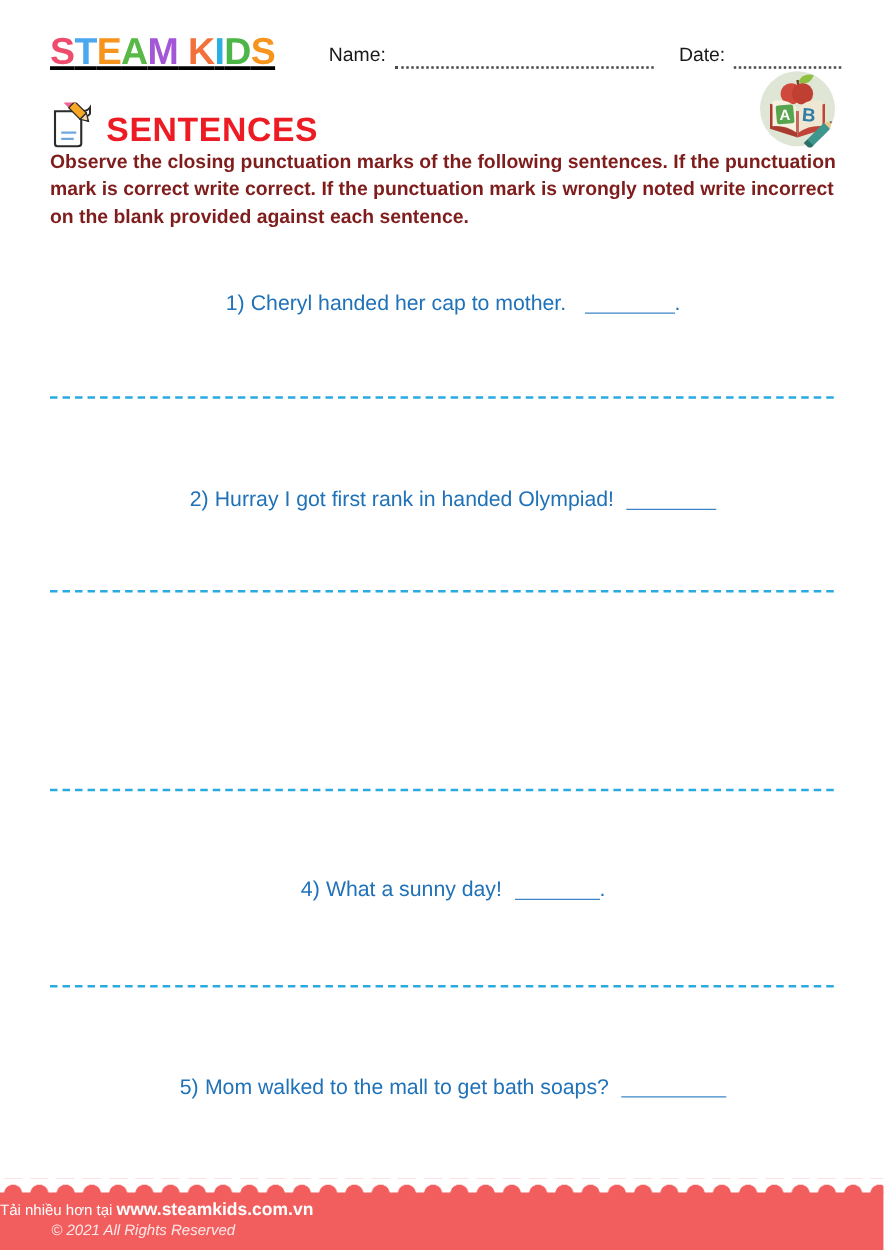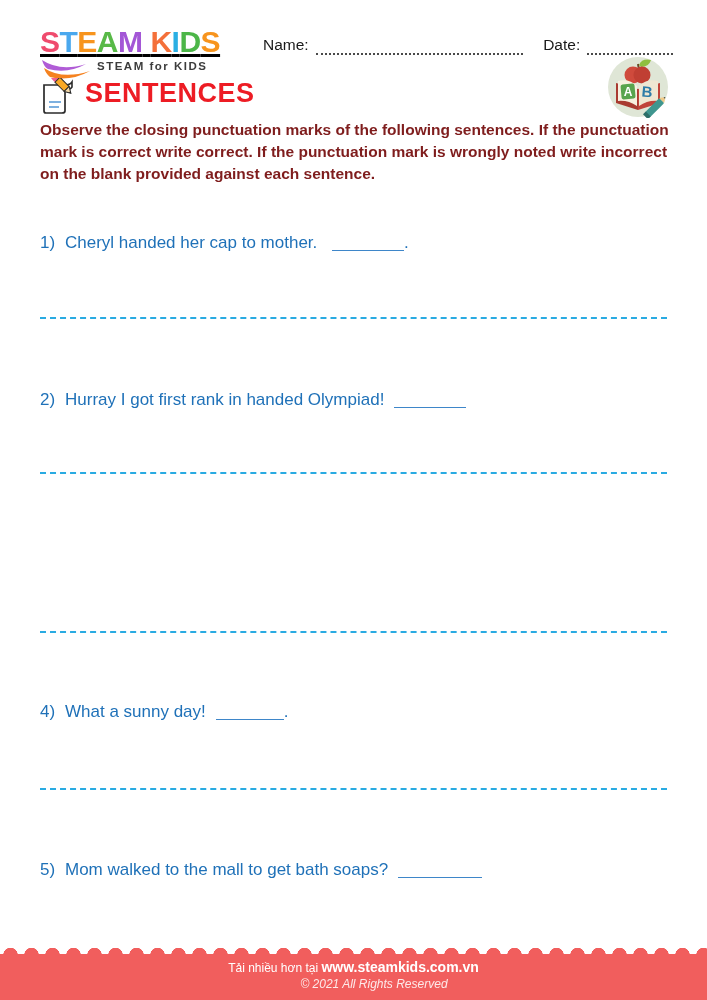--- a/index.html
+++ b/index.html
@@ -31,81 +31,74 @@
   .nd-line.name { width:266px; margin-left:7px; }
   .nd-line.date { width:110px; margin-left:7px; }
   .date-label { margin-left:20px; }
 
   
   .ab-icon { position:absolute; left:606px; top:56px; }
 
   
   .title-row {
     position:absolute; left:38px; top:78px; height:42px;
-    display:flex; align-items:flex-start;
+    display:flex; align-items:flex-end;
   }
   .title-icon { margin-right:9px; }
   .worksheet-title {
     font-size:27px; font-weight:800; color:#ed1c24; letter-spacing:0.5px;
   }
 
   
   .instructions {
     position:absolute; left:40px; top:119px; width:645px;
     font-size:15.5px; font-weight:700; color:#7f1d1d; line-height:1.42;
   }
 
   
   .sentence {
     position:absolute; left:40px; width:640px;
-    font-size:17px; color:#1f71b8; white-space:nowrap;
+    font-size:17px; color:#1f71b8; white-space:nowrap;text-align:center;
   }
   .s-num { display:inline-block; width:25px; }
   .s-text { }
   .blank {
     display:inline-block; height:4px;
     border-bottom:1.8px solid #3e86c9; vertical-align:-3px; margin-left:10px;
   }
   .s1 { top:233px; } .s2 { top:390px; } .s3 { top:546px; }
   .s4 { top:702px; } .s5 { top:860px; }
 
   .sep {
     position:absolute; left:40px; width:627px; height:0;
     border-top:2px dashed #29abe2;
   }
   .sep1 { top:317px; } .sep2 { top:472px; } .sep3 { top:631px; } .sep4 { top:788px; }
 
   
   .footer {
     position:absolute; left:0; bottom:0; width:707px; height:46px;
-    background:#f15e5d; text-align:center; color:#ffffff;
+    background:#f15e5d; color:#ffffff;
   }
   .footer-scallops {
     position:absolute; left:0; top:-11px; width:707px; height:12px;
     background-image:radial-gradient(circle at 50% 100%, #f15e5d 7px, rgba(241,94,93,0) 7.5px);
     background-size:21px 12px; background-repeat:repeat-x;
   }
   .footer-line1 { padding-top:5px; font-size:12px; }
   .footer-line1 b { font-size:14px; font-weight:700; }
   .footer-line2 { font-size:12px; font-style:italic; margin-top:2px; color:#fde9e9;padding-left:41px; }
 </style>
 </head>
 <body>
 
 <div class="page">
 
   <div class="logo">
     <div class="logo-wordmark"><span style="color: rgb(239, 75, 109);">S</span><span style="color: rgb(74, 168, 238);">T</span><span style="color: rgb(247, 148, 29);">E</span><span style="color: rgb(88, 185, 71);">A</span><span style="color: rgb(163, 86, 214);">M</span><span style="color: rgb(0, 0, 0); white-space: pre;"> </span><span style="color: rgb(244, 112, 58);">K</span><span style="color: rgb(43, 175, 227);">I</span><span style="color: rgb(76, 182, 72);">D</span><span style="color: rgb(247, 148, 29);">S</span></div>
-    <div class="logo-sub-row">
-      <svg class="logo-swoosh" width="58" height="24" viewBox="0 0 58 24">
-        <path d="M2 2 Q20 14 46 6 Q28 16 8 11 Q4 9 2 2 Z" fill="#b05cd6"></path>
-        <path d="M4 10 Q22 22 50 13 Q30 24 10 19 Q6 16 4 10 Z" fill="#f58220"></path>
-      </svg>
-      <span class="logo-subtitle">STEAM for KIDS</span>
-    </div>
   </div>
 
   <div class="name-date-row">
     <span class="nd-label">Name:</span>
     <span class="nd-line name"></span>
     <span class="nd-label date-label">Date:</span>
     <span class="nd-line date"></span>
   </div>
 
   <svg class="ab-icon" width="64" height="62" viewBox="0 0 64 62">

